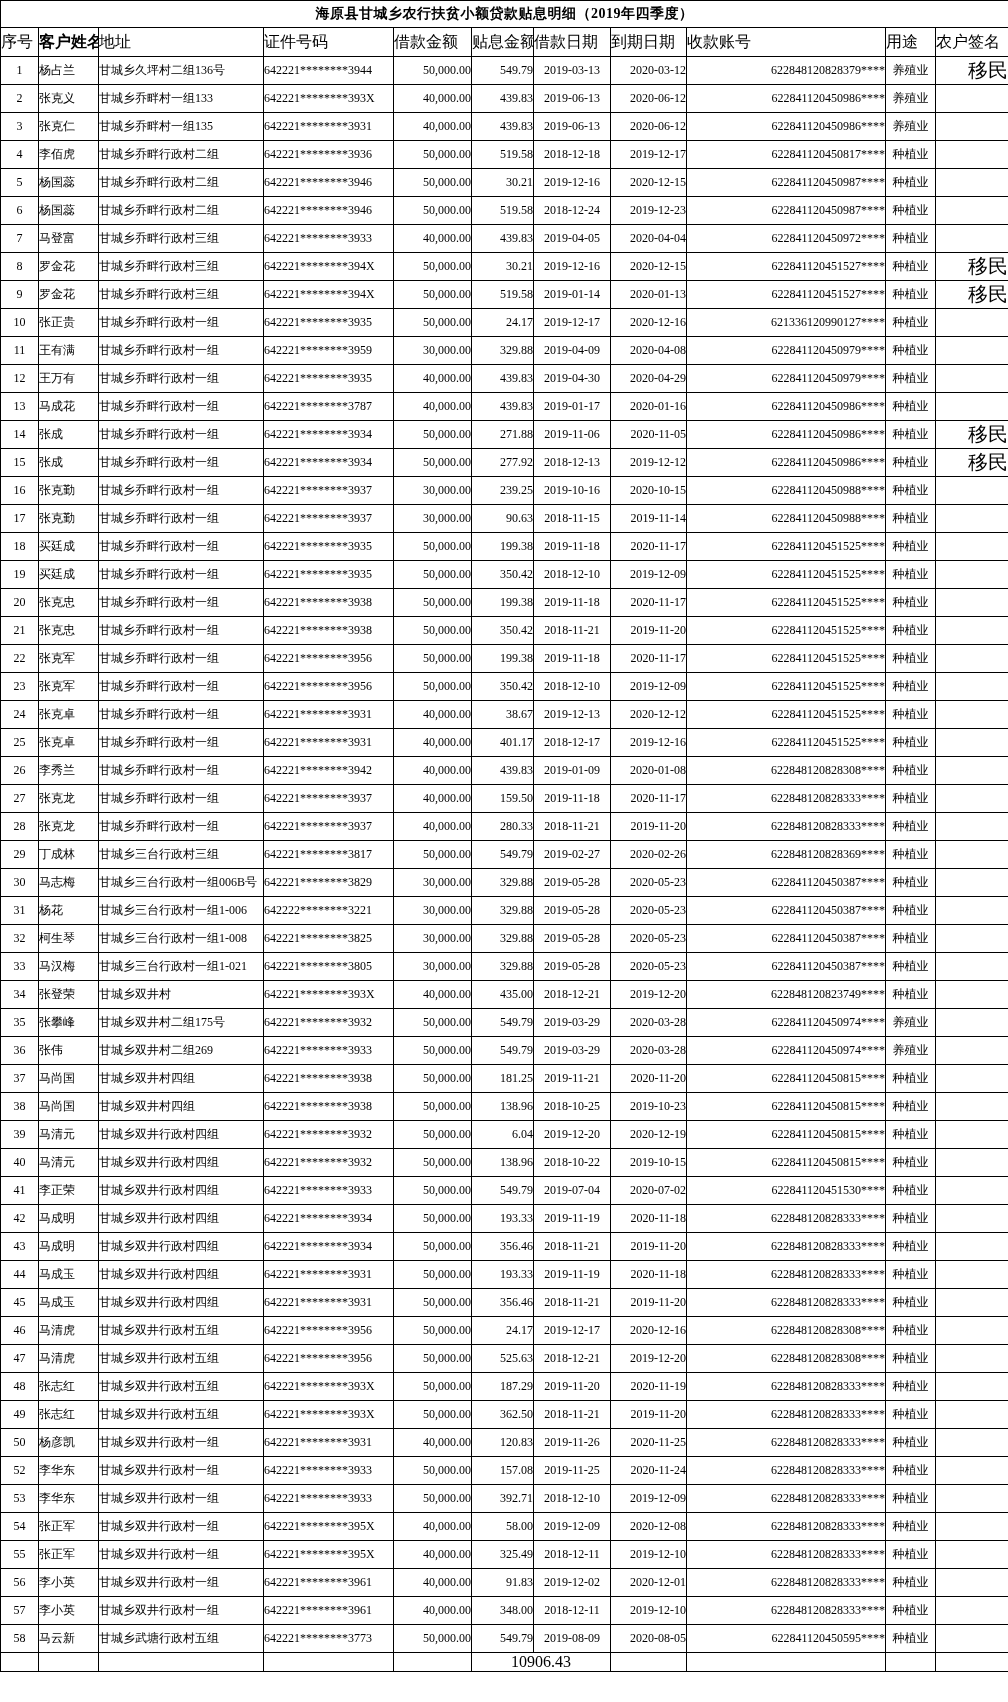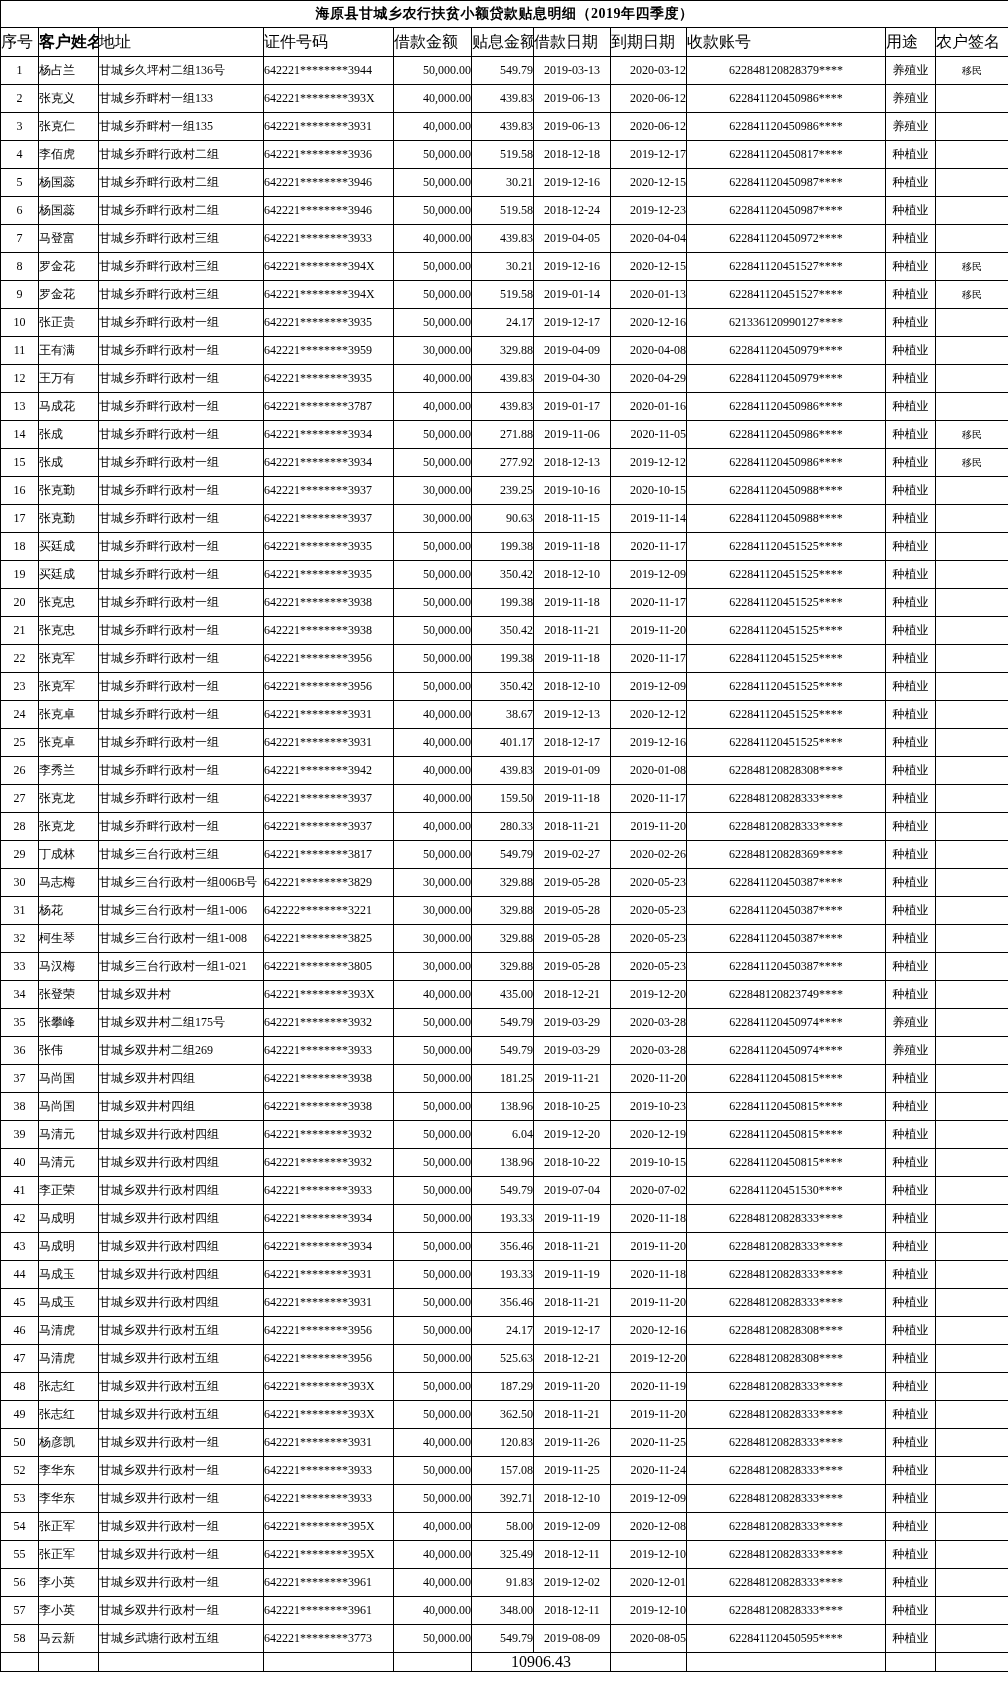--- a/index.html
+++ b/index.html
@@ -45,23 +45,23 @@
     font-size: 12px;
   }
   .c0  { text-align: center; }
   .c1  { text-align: left;  padding-left: 4px; }
   .c2  { text-align: left;  padding-left: 4px; }
   .c3  { text-align: left;  padding-left: 3px; }
   .c4  { text-align: right; padding-right: 2px; }
   .c5  { text-align: right;  padding-left: 2px; }
   .c6  { text-align: center; }
   .c7  { text-align: right; }
-  .c8  { text-align: center;  padding-left: 3px; }
+  .c8  { text-align: right;  padding-left: 3px; }
   .c9  { text-align: center; }
-  .c10 { text-align: center;  padding-left: 4px; font-size: 10px; }
+  .c10 { text-align: right;  padding-left: 4px; font-size: 20px; }
   tfoot td {
     border: 1px solid #9a9a9a;
     border-top: 1px solid #000;
     height: 18px;
     font-size: 16px;
     text-align: center;
   }
 </style>
 </head>
 <body>

